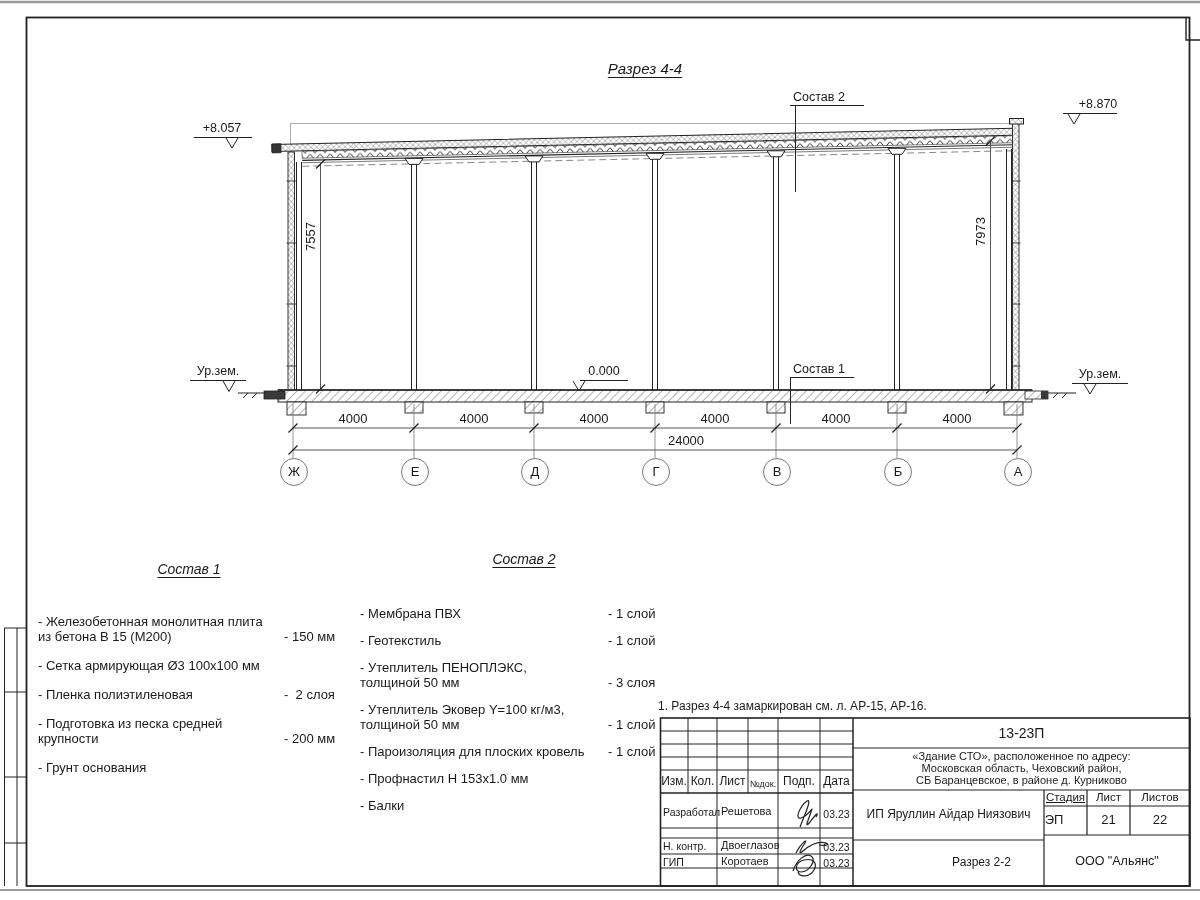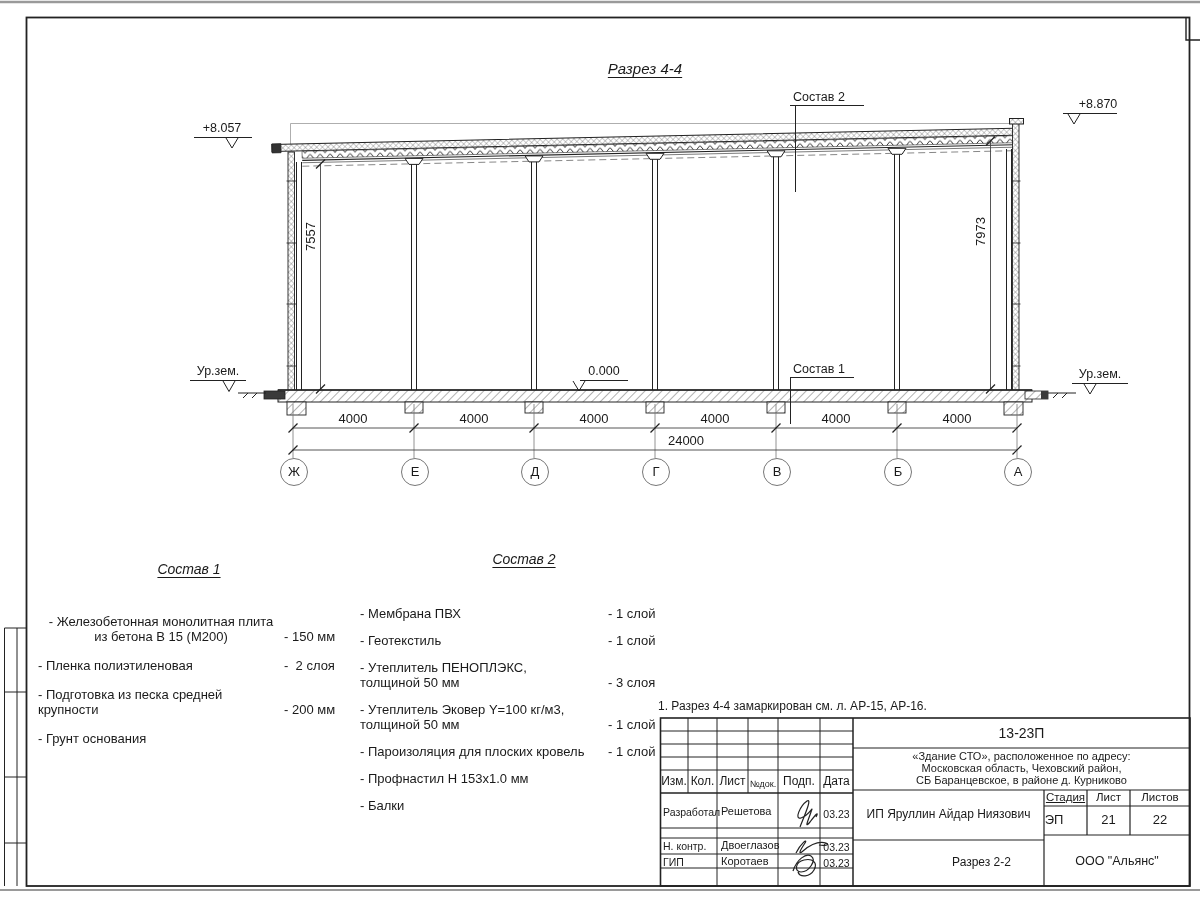--- a/index.html
+++ b/index.html
@@ -286,23 +286,27 @@
   <div class="bubble" style="left:401px;top:458px;">Е</div>
   <div class="bubble" style="left:521px;top:458px;">Д</div>
   <div class="bubble" style="left:642px;top:458px;">Г</div>
   <div class="bubble" style="left:763px;top:458px;">В</div>
   <div class="bubble" style="left:884px;top:458px;">Б</div>
   <div class="bubble" style="left:1004px;top:458px;">А</div>
 
   <div class="t it u c" style="left:139px;top:561px;width:100px;font-size:14px;">Состав 1</div>
   <div class="comp" style="left:38px;top:614px;width:322px;font-size:13px;">
     <div class="comp-row">
-      <div class="comp-name" style="width:246px;text-align:center;">- Железобетонная  монолитная плита
+      <div class="comp-name" style="width:246px;">- Железобетонная  монолитная плита
 из бетона В 15 (М200)</div>
       <div class="comp-val">- 150 мм</div>
+    </div>
+    <div class="comp-row">
+      <div class="comp-name" style="width:246px;">- Сетка армирующая Ø3 100х100 мм</div>
+      <div class="comp-val"></div>
     </div>
     <div class="comp-row">
       <div class="comp-name" style="width:246px;">- Пленка полиэтиленовая</div>
       <div class="comp-val">-  2 слоя</div>
     </div>
     <div class="comp-row">
       <div class="comp-name" style="width:246px;">- Подготовка из песка средней
 крупности</div>
       <div class="comp-val">- 200 мм</div>
     </div>

